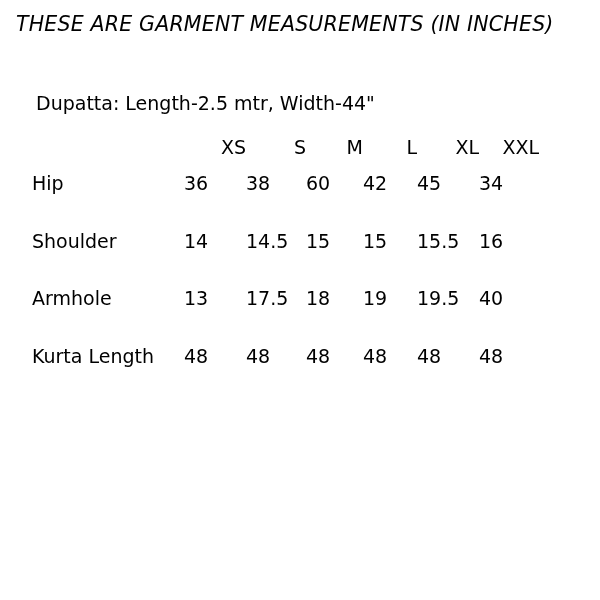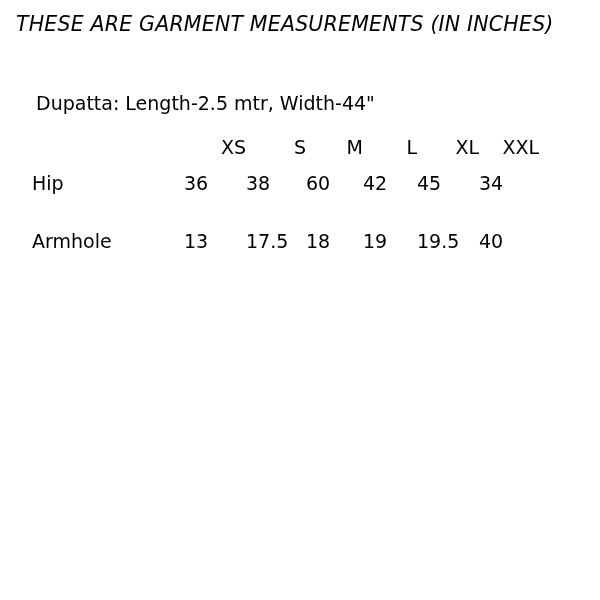--- a/index.html
+++ b/index.html
@@ -92,24 +92,42 @@
       <tr>
         <td class="row-label">Hip</td>
         <td class="col-xs">36</td>
         <td class="col-s">38</td>
         <td class="col-m">60</td>
         <td class="col-l">42</td>
         <td class="col-xl">45</td>
         <td class="col-xxl">34</td>
       </tr>
       <tr>
+        <td class="row-label">Shoulder</td>
+        <td class="col-xs">14</td>
+        <td class="col-s">14.5</td>
+        <td class="col-m">15</td>
+        <td class="col-l">15</td>
+        <td class="col-xl">15.5</td>
+        <td class="col-xxl">16</td>
+      </tr>
+      <tr>
         <td class="row-label">Armhole</td>
         <td class="col-xs">13</td>
         <td class="col-s">17.5</td>
         <td class="col-m">18</td>
         <td class="col-l">19</td>
         <td class="col-xl">19.5</td>
         <td class="col-xxl">40</td>
       </tr>
+      <tr>
+        <td class="row-label">Kurta Length</td>
+        <td class="col-xs">48</td>
+        <td class="col-s">48</td>
+        <td class="col-m">48</td>
+        <td class="col-l">48</td>
+        <td class="col-xl">48</td>
+        <td class="col-xxl">48</td>
+      </tr>
     </tbody>
   </table>
 
 </div>
 
 </body></html>

